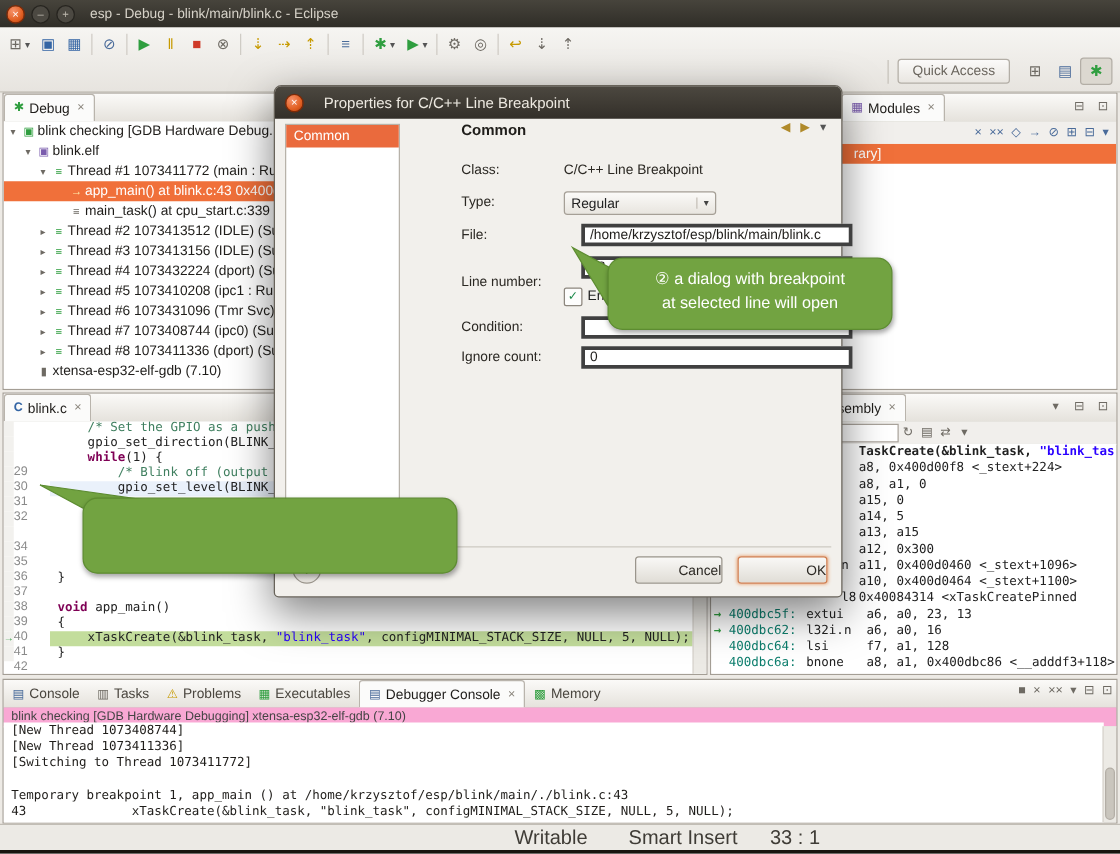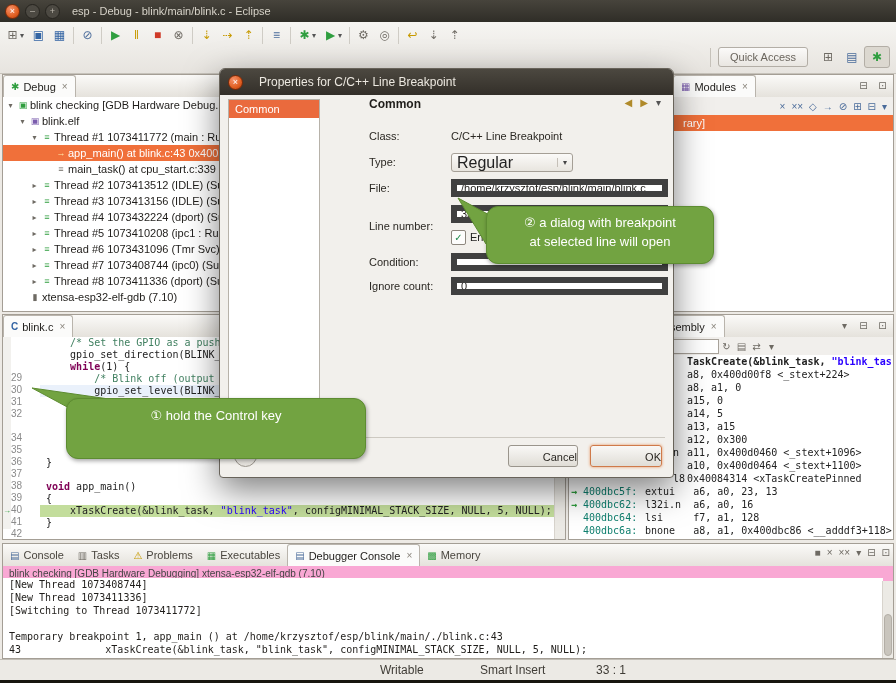--- a/index.html
+++ b/index.html
@@ -90,44 +90,44 @@
   
   .con-tools{position:absolute;right:3px;top:3px;display:flex;gap:6px;align-items:center;}
   .con-tools .mi{font-size:10px;color:#6e6a63;}
   .con-header{position:absolute;left:0;top:22px;right:0;height:15px;background:#f9a8d4;border-bottom:1px solid #e0ddd7;
               font-size:10px;color:#444;line-height:15px;padding-left:6px;}
   .con-body{position:absolute;left:0;top:37px;right:10px;bottom:0;background:#fff;overflow:hidden;padding-left:6px;}
   .con-line{height:13px;line-height:13px;white-space:pre;font-family:"DejaVu Sans Mono","Liberation Mono",monospace;font-size:10px;color:#1f1d1a;}
 
   
   .statusbar{position:absolute;left:0;top:659px;width:896px;height:21px;background:#eceae5;border-top:1px solid #c1bdb5;}
-  .sb-item{position:absolute;top:0;height:21px;line-height:21px;font-size:12px;color:#3f3c36;text-align:left;}
+  .sb-item{position:absolute;top:0;height:21px;line-height:21px;font-size:16px;color:#3f3c36;text-align:right;}
   .bottom-strip{position:absolute;left:0;top:680px;width:896px;height:3px;background:#17150f;}
 
   
   .dialog{position:absolute;left:219px;top:68px;width:455px;height:410px;z-index:10;
           background:#f2f0ec;border:1px solid #68635a;border-radius:6px 6px 4px 4px;
           box-shadow:0 12px 34px rgba(0,0,0,0.5);box-sizing:border-box;}
   .dlg-title{position:absolute;left:0;top:0;right:0;height:26px;border-radius:5px 5px 0 0;
              background:linear-gradient(#4c4840,#332f29);display:flex;align-items:center;}
   .dlg-title .winbtn{margin-left:8px;}
   .dlg-title-text{margin-left:16px;color:#ece8e0;font-size:12px;}
   .dlg-side{position:absolute;left:8px;top:30px;width:92px;height:330px;background:#fff;border:1px solid #b7b2a9;box-sizing:border-box;}
   .dlg-side-item{height:18px;line-height:18px;padding-left:6px;background:#ea6a3d;color:#fff;font-size:11px;}
   .dlg-heading{position:absolute;left:149px;top:28px;font-weight:bold;font-size:12px;color:#1f1d1a;}
   .dlg-nav{position:absolute;right:12px;top:28px;display:flex;gap:8px;align-items:center;}
   .dlg-nav span{font-size:10px;color:#b08a2a;}
   .dlg-nav .menu{color:#555;}
   .fld-label{position:absolute;left:149px;height:18px;line-height:18px;font-size:11px;color:#2b2823;}
   .fld-value{position:absolute;left:231px;height:18px;line-height:18px;font-size:11px;color:#2b2823;}
-  .fld-input{position:absolute;left:231px;width:217px;height:18px;border:6px solid #404040;background:#fff;
+  .fld-input{position:absolute;left:245px;width:217px;height:18px;border:3px solid #404040;background:#fff;
              font-size:11px;padding:0 4px;box-sizing:border-box;color:#1f1d1a;font-family:"Liberation Sans","DejaVu Sans",sans-serif;}
   .fld-combo{position:absolute;left:231px;width:122px;height:19px;border:1px solid #a59f96;border-radius:3px;
              background:linear-gradient(#fbfaf8,#e8e5df);display:flex;align-items:center;box-sizing:border-box;}
-  .fld-combo .cv{flex:1;padding-left:5px;font-size:16px;}
+  .fld-combo .cv{flex:1;padding-left:5px;font-size:11px;}
   .fld-combo .caret{width:14px;text-align:center;font-size:8px;color:#444;border-left:1px solid #c5c0b8;}
   .chk{position:absolute;left:231px;width:13px;height:13px;border:1px solid #8d877e;background:#fdfdfc;border-radius:2px;
        display:flex;align-items:center;justify-content:center;font-size:10px;color:#1d8a4b;font-weight:bold;}
   .chk-label{position:absolute;left:250px;height:16px;line-height:16px;font-size:11px;}
   .dlg-sep{position:absolute;left:8px;right:8px;top:368px;height:1px;background:#cdc9c1;}
   .dlg-help{position:absolute;left:14px;top:375px;width:21px;height:21px;border-radius:50%;border:1px solid #9a958c;
             background:linear-gradient(#fbfaf8,#e4e1db);text-align:center;line-height:21px;font-size:12px;color:#4a463f;}
   .dlg-btn{position:absolute;top:376px;height:22px;border:1px solid #9a958c;border-radius:3px;
            background:linear-gradient(#f9f8f6,#e0ddd6);font-size:11px;color:#2b2823;text-align:right;line-height:22px;box-sizing:border-box;}
   .dlg-btn.cancel{left:288px;width:70px;}
@@ -482,21 +482,20 @@
     <span class="sb-item" style="left:380px;width:90px;">Writable</span>
     <span class="sb-item" style="left:480px;width:110px;">Smart Insert</span>
     <span class="sb-item" style="left:596px;width:60px;">33 : 1</span>
   </div>
   <div class="bottom-strip"></div>
 
   <svg class="callout-tail" style="left:24px;top:378px;" width="130" height="60">
     <polygon points="8,10 120,26 86,52" fill="#72a341" stroke="#5d8c31" stroke-width="1"></polygon>
   </svg>
   <div class="callout" style="left:66px;top:398px;width:298px;height:52px;padding-top:7px;">
-    <div class="cl1">① hold the Control key</div>
   </div>
 
   <div class="dialog">
     <div class="dlg-title">
       <span class="winbtn close">×</span>
       <span class="dlg-title-text">Properties for C/C++ Line Breakpoint</span>
     </div>
     <div class="dlg-side">
       <div class="dlg-side-item">Common</div>
     </div>

